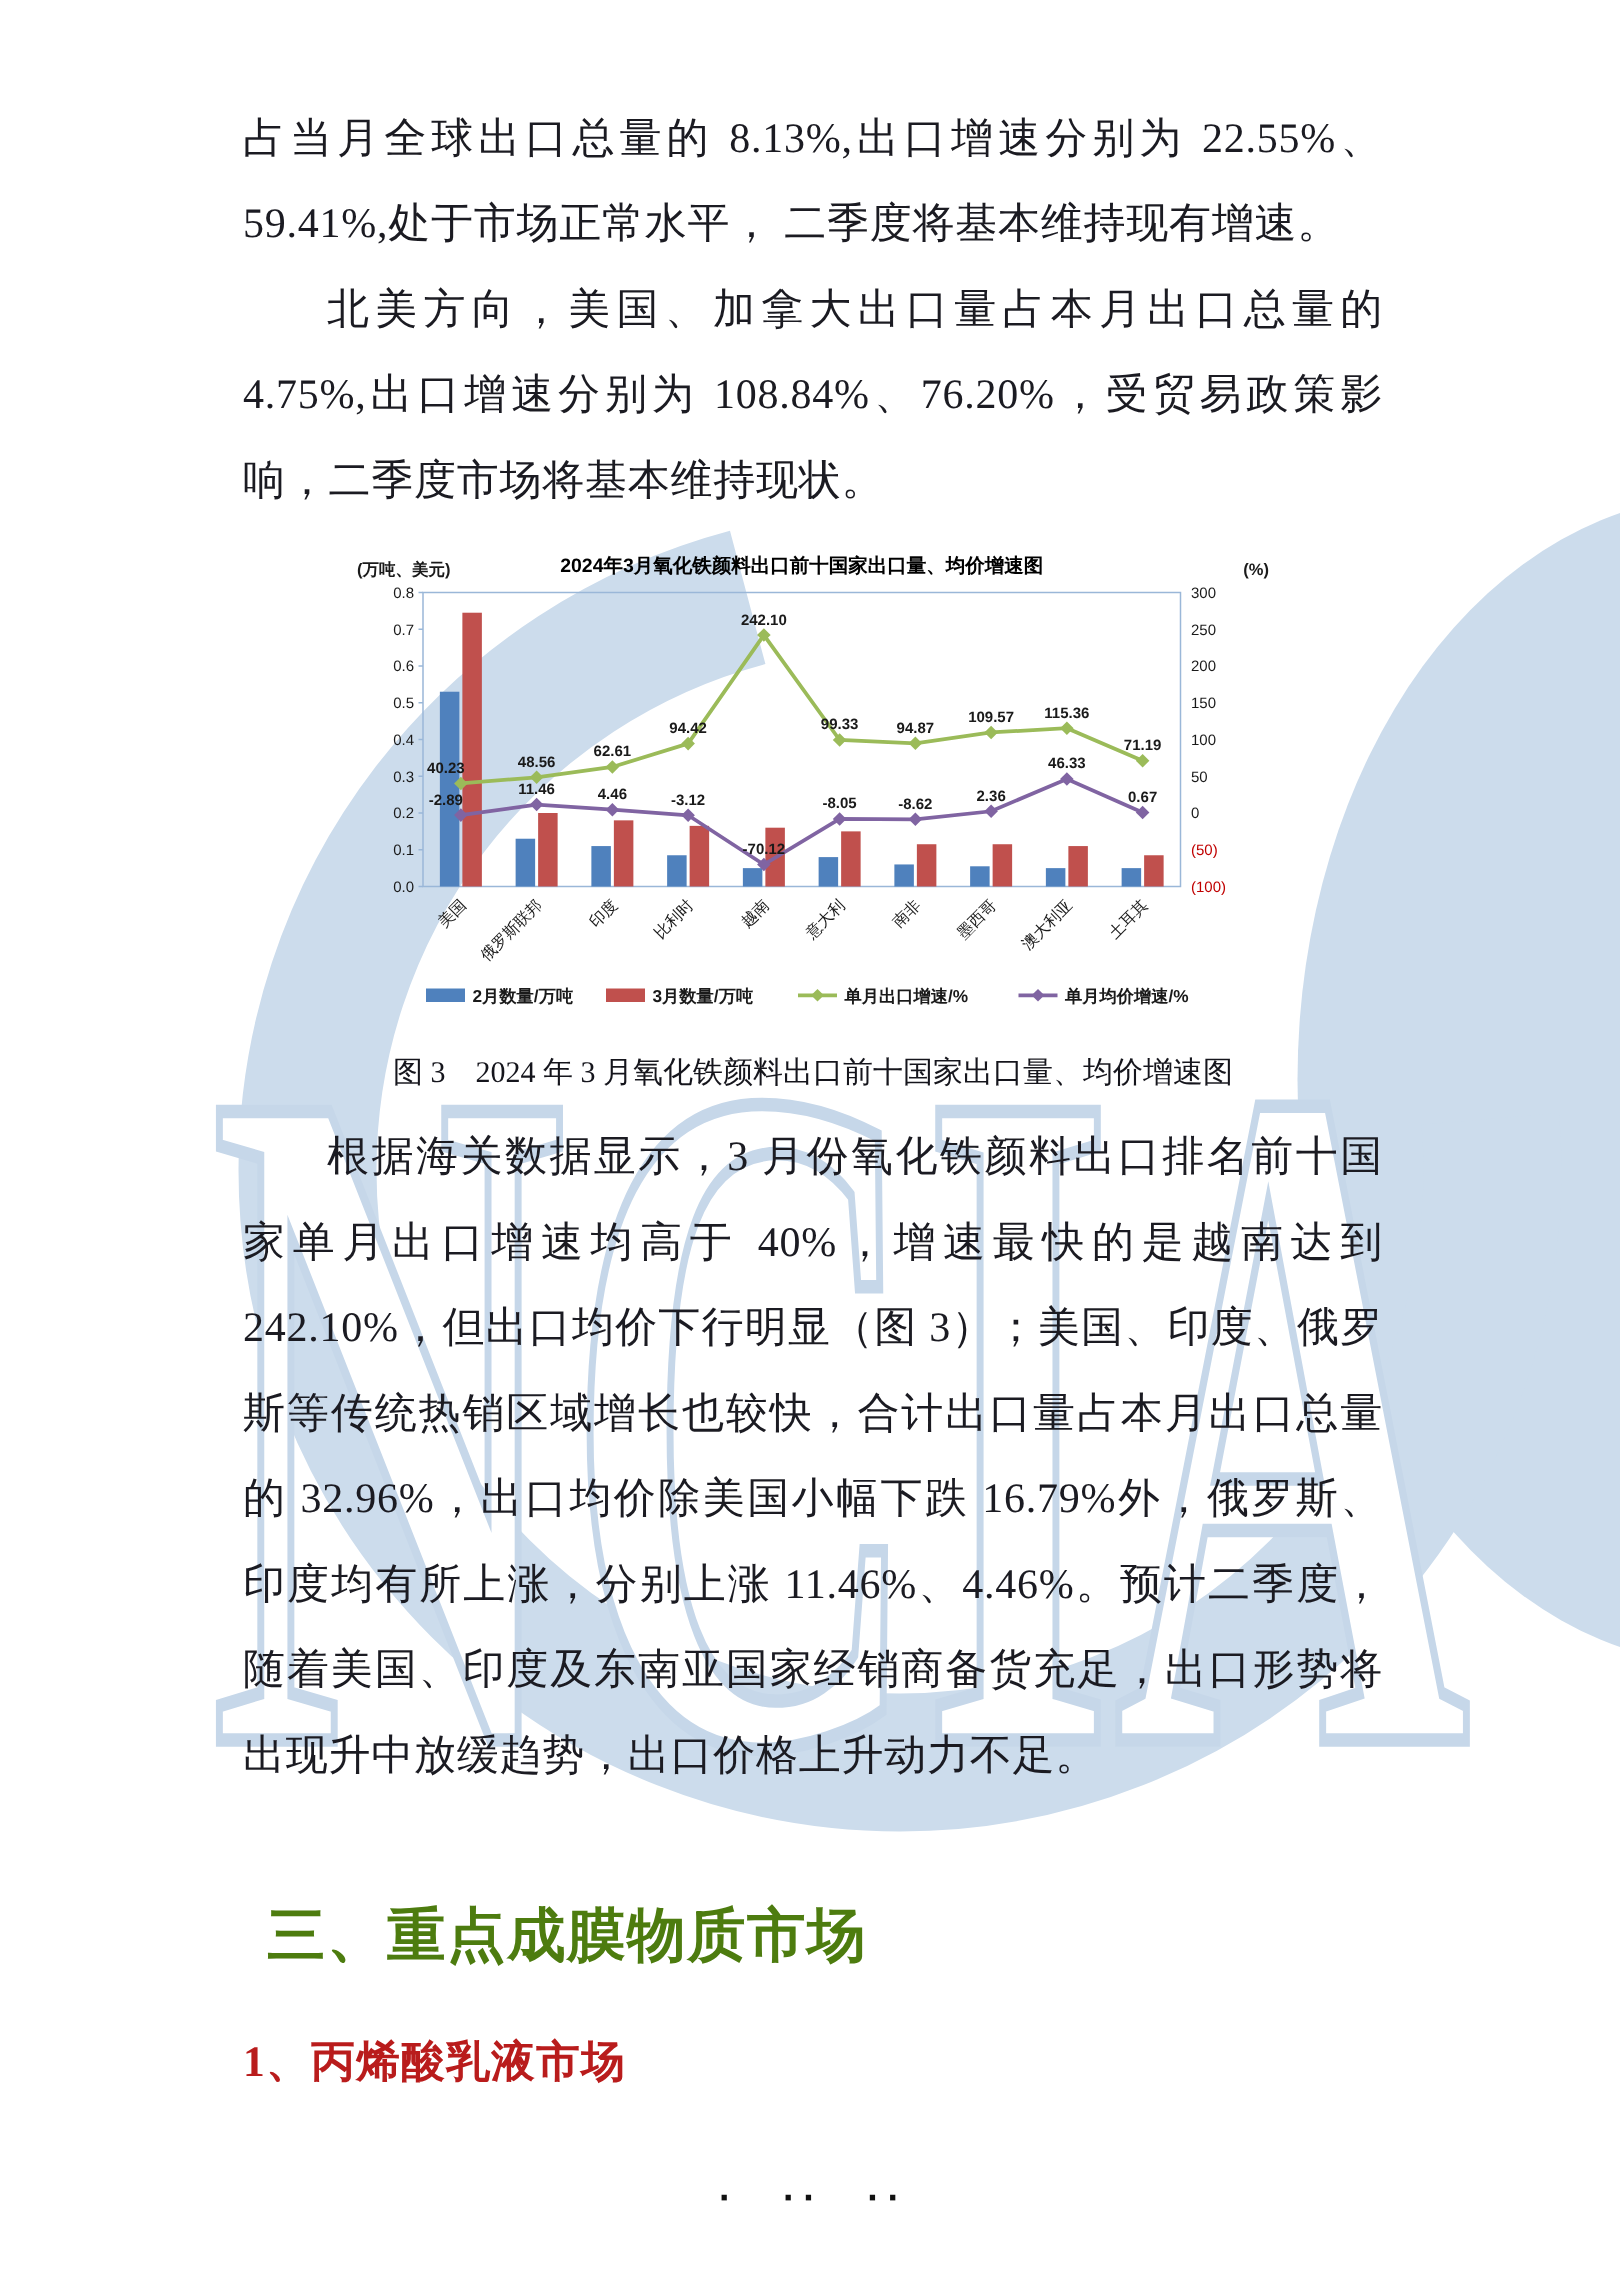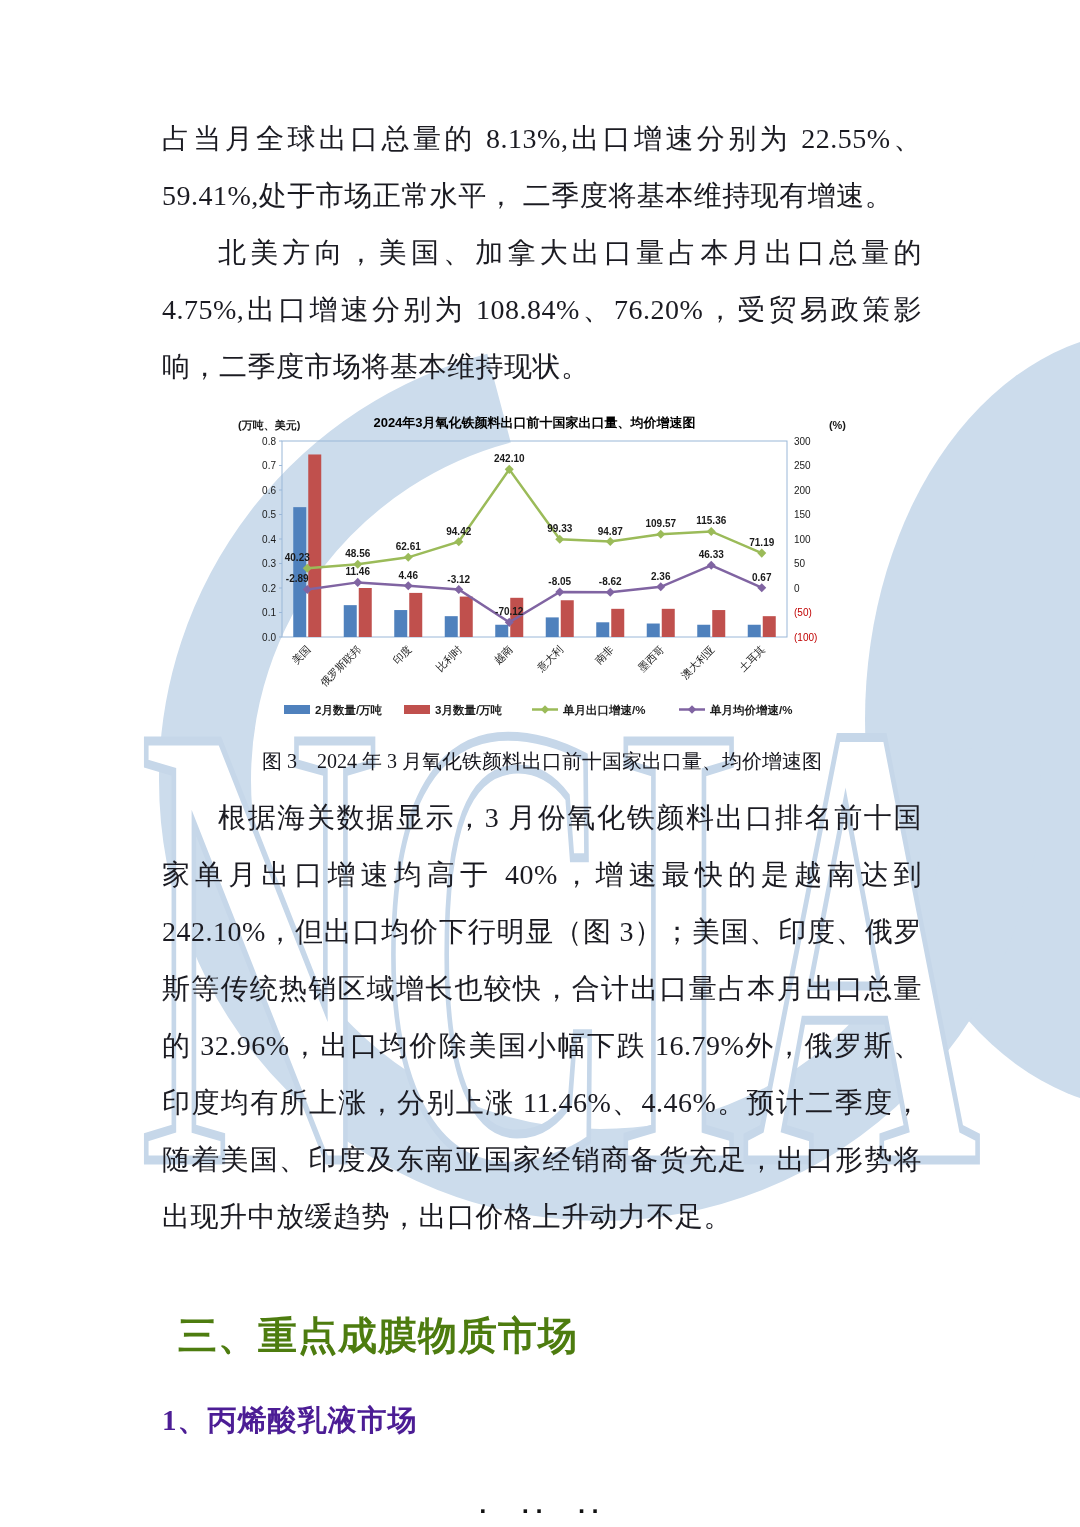--- a/index.html
+++ b/index.html
@@ -3,39 +3,39 @@
 <meta charset="utf-8">
 <style>
   html,body{margin:0;padding:0;}
   body{
     width:1080px;height:1527px;position:relative;overflow:hidden;
     background:#ffffff;
     font-family:"Liberation Serif","DejaVu Serif",serif;
     color:#1b1b22;
   }
   #watermark{position:absolute;left:0;top:0;z-index:0;}
-  .content{position:relative;z-index:1;padding:110px 158px 0 162px;}
+  .content{position:relative;z-index:1;padding:64px 158px 0 162px;}
   p.body{
     font-size:28px;line-height:57px;margin:0;
     text-align:justify;text-align-last:left;letter-spacing:0.5px;
   }
   p.indent{text-indent:2em;}
   .figure{width:620px;margin:16px auto 0;}
   #chart-svg{display:block;width:620px;height:318px;}
   .caption{
     text-align:center;font-size:20px;line-height:36px;margin:14px 0 0;
     color:#15151c;
   }
   p.analysis{margin-top:10px;}
   h2.sec{
     font-family:"Liberation Sans","DejaVu Sans",sans-serif;
     font-size:39px;font-weight:bold;color:#4d7c0f;margin:64px 16px 0;letter-spacing:1px;
   }
   h3.sub{
-    font-size:29px;font-weight:bold;color:#4c1d95;margin:38px 0 0;letter-spacing:1px;
+    font-size:29px;font-weight:bold;color:#b91c1c;margin:38px 0 0;letter-spacing:1px;
   }
   .dots{
     text-align:center;font-family:"DejaVu Sans",sans-serif;
     font-size:20px;font-weight:bold;letter-spacing:6px;word-spacing:16px;
     margin-top:58px;color:#111;
   }
 </style>
 </head>
 <body>
 

